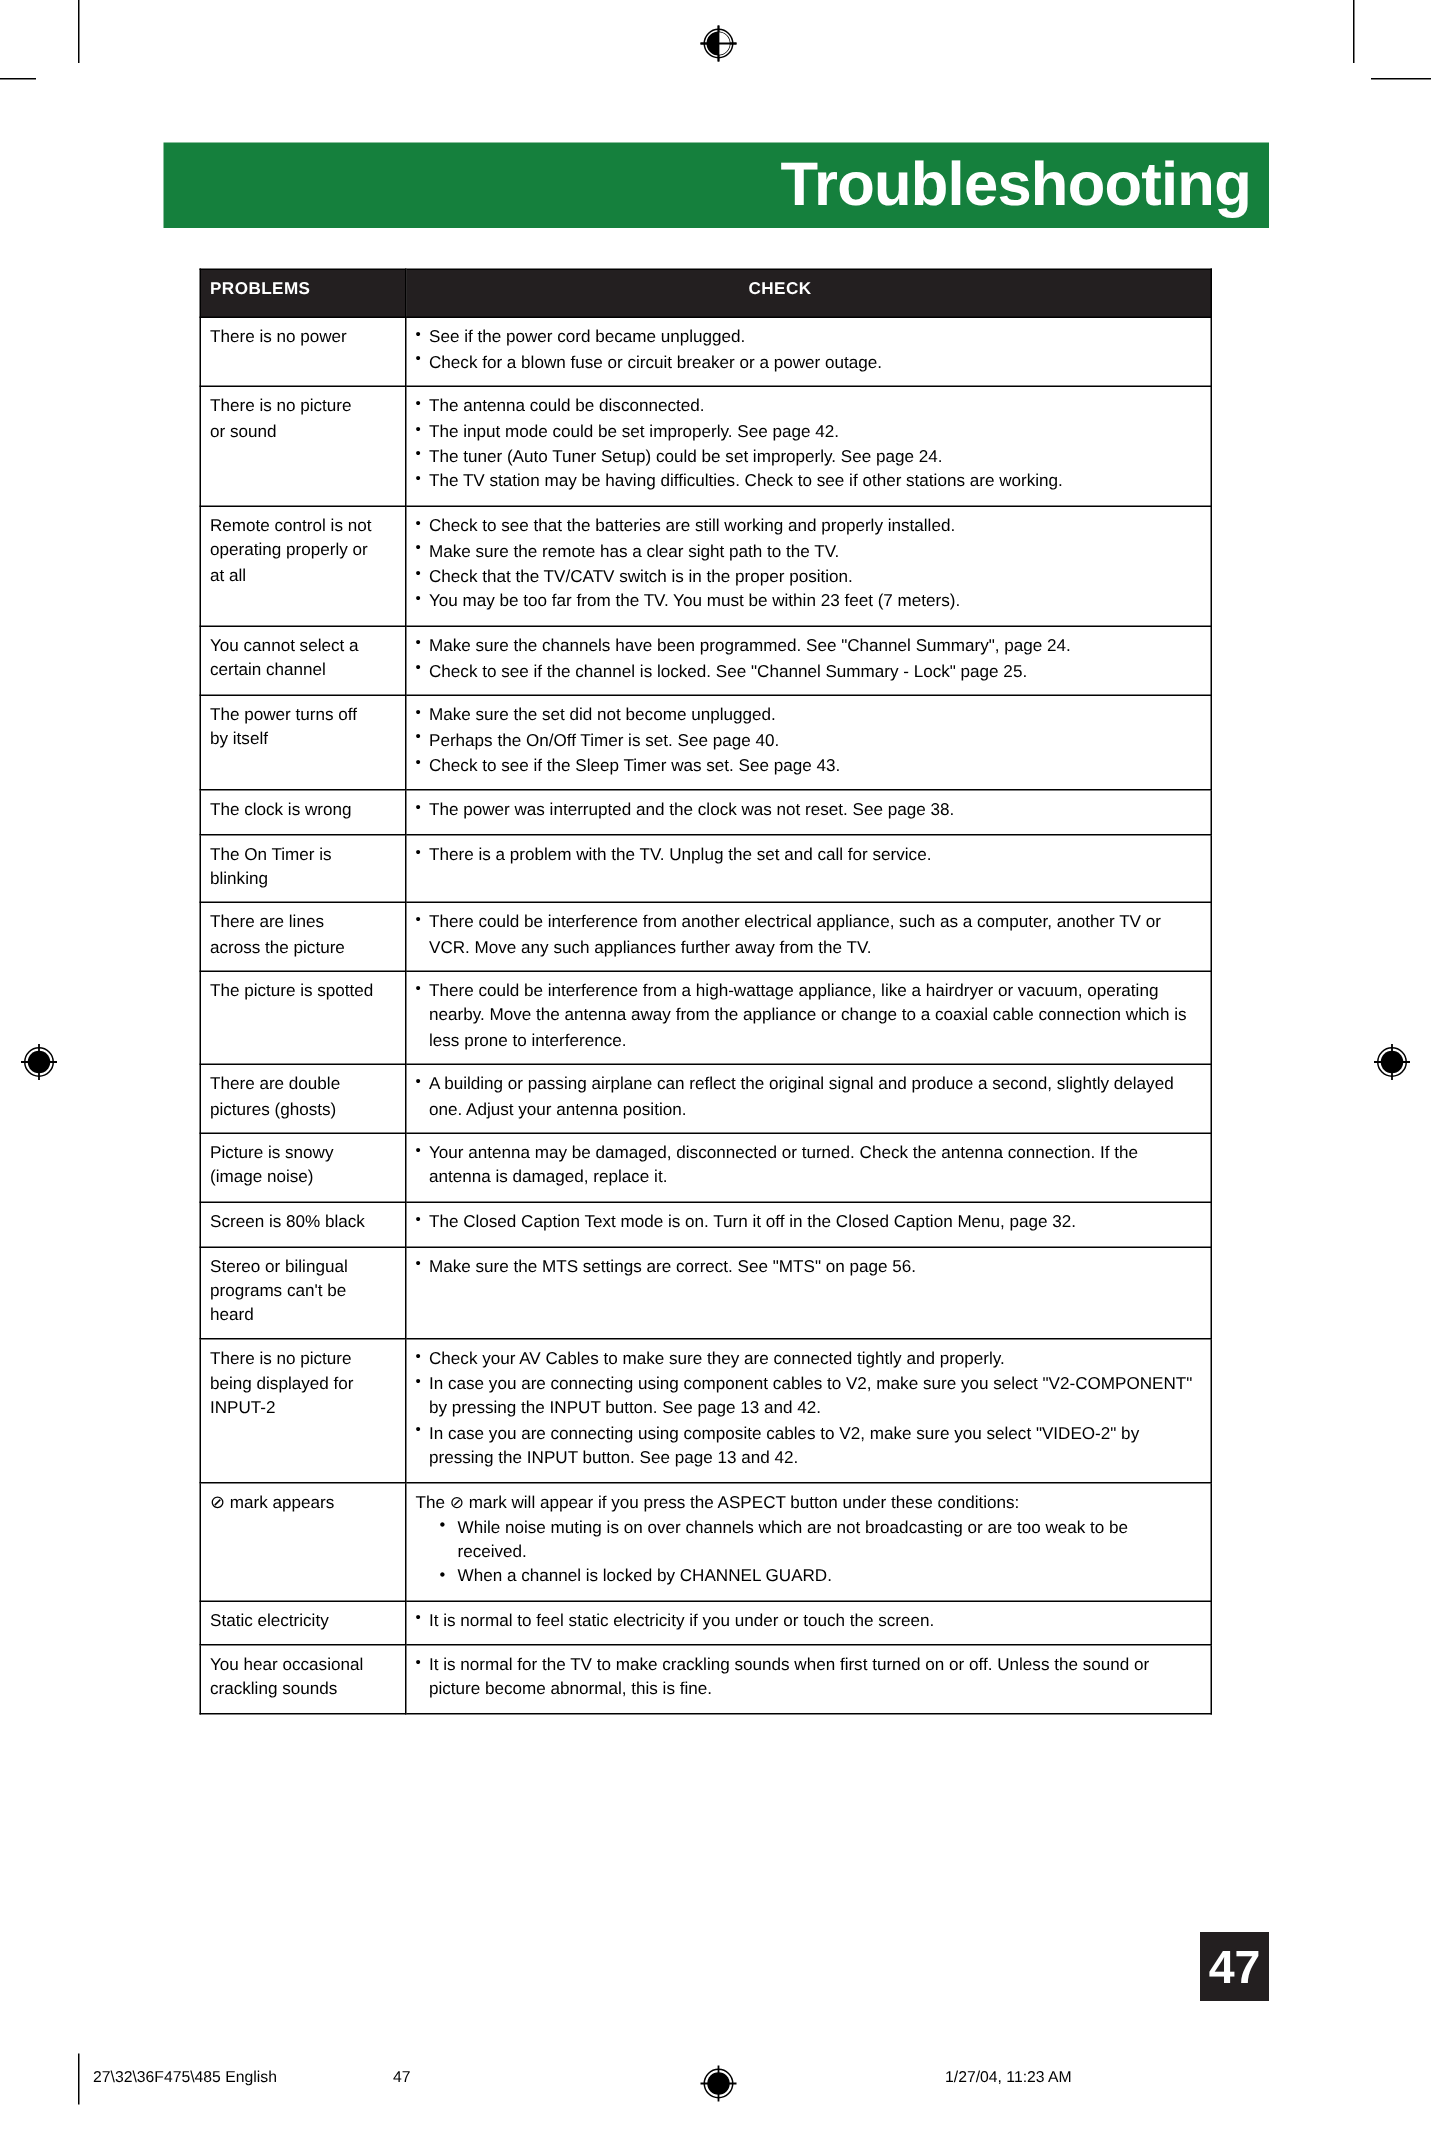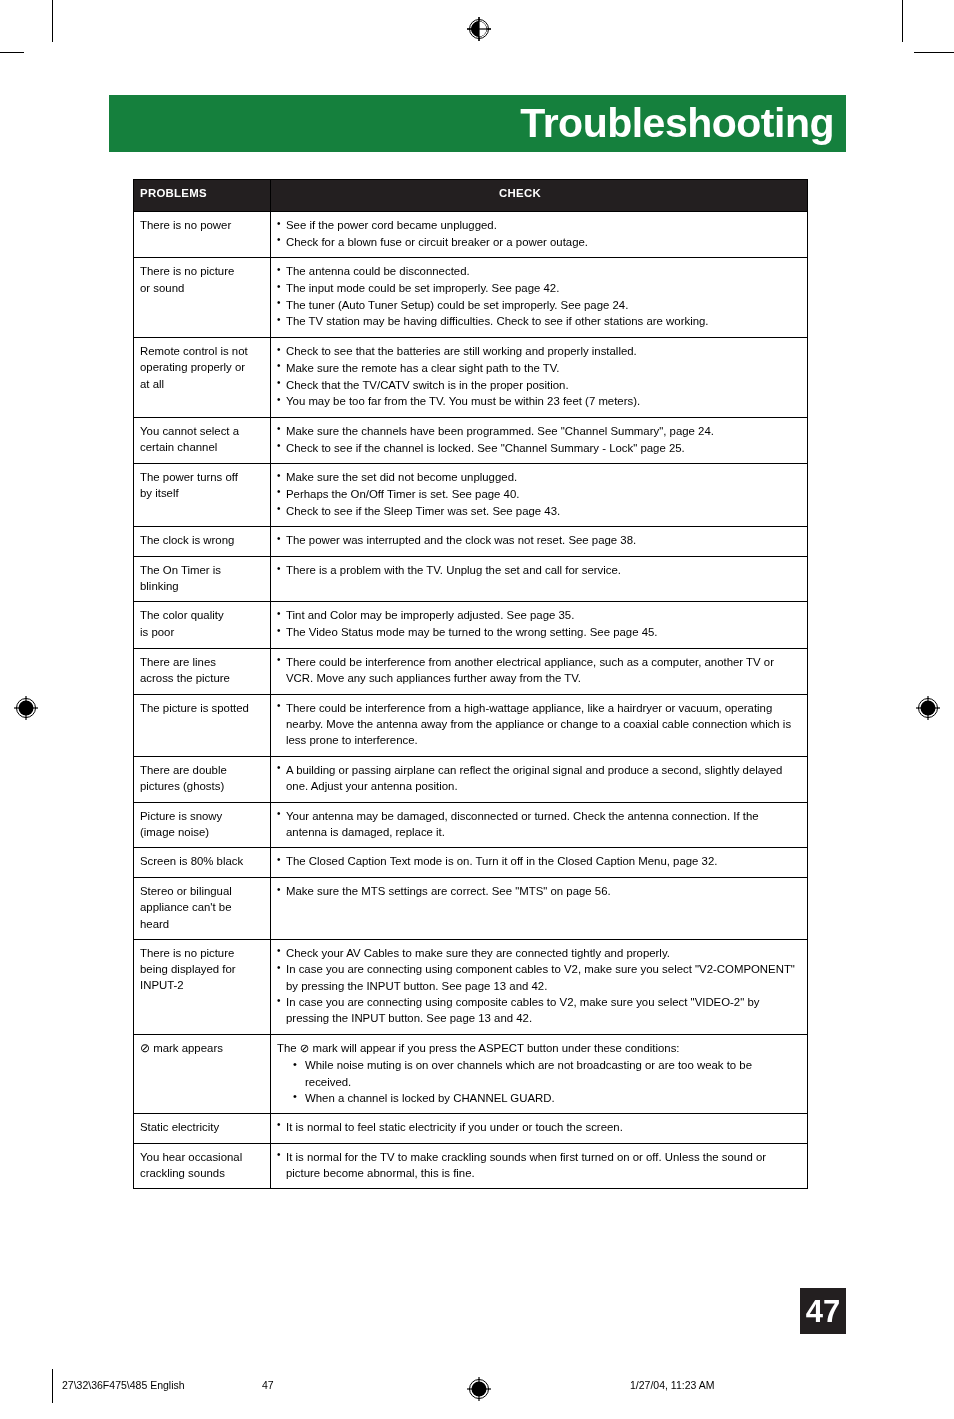--- a/index.html
+++ b/index.html
@@ -318,32 +318,20 @@
             <div>blinking</div>
           </td>
           <td>
             <ul class="bullets">
               <li>There is a problem with the TV. Unplug the set and call for service.</li>
             </ul>
           </td>
         </tr>
         <tr>
           <td class="prob">
-            <div>The color quality</div>
-            <div>is poor</div>
-          </td>
-          <td>
-            <ul class="bullets">
-              <li>Tint and Color may be improperly adjusted. See page 35.</li>
-              <li>The Video Status mode may be turned to the wrong setting. See page 45.</li>
-            </ul>
-          </td>
-        </tr>
-        <tr>
-          <td class="prob">
             <div>There are lines</div>
             <div>across the picture</div>
           </td>
           <td>
             <ul class="bullets">
               <li>There could be interference from another electrical appliance, such as a computer, another TV or VCR. Move any such appliances further away from the TV.</li>
             </ul>
           </td>
         </tr>
         <tr>
@@ -384,21 +372,21 @@
           </td>
           <td>
             <ul class="bullets">
               <li>The Closed Caption Text mode is on. Turn it off in the Closed Caption Menu, page 32.</li>
             </ul>
           </td>
         </tr>
         <tr>
           <td class="prob">
             <div>Stereo or bilingual</div>
-            <div>appliance can't be</div>
+            <div>programs can't be</div>
             <div>heard</div>
           </td>
           <td>
             <ul class="bullets">
               <li>Make sure the MTS settings are correct. See "MTS" on page 56.</li>
             </ul>
           </td>
         </tr>
         <tr>
           <td class="prob">

